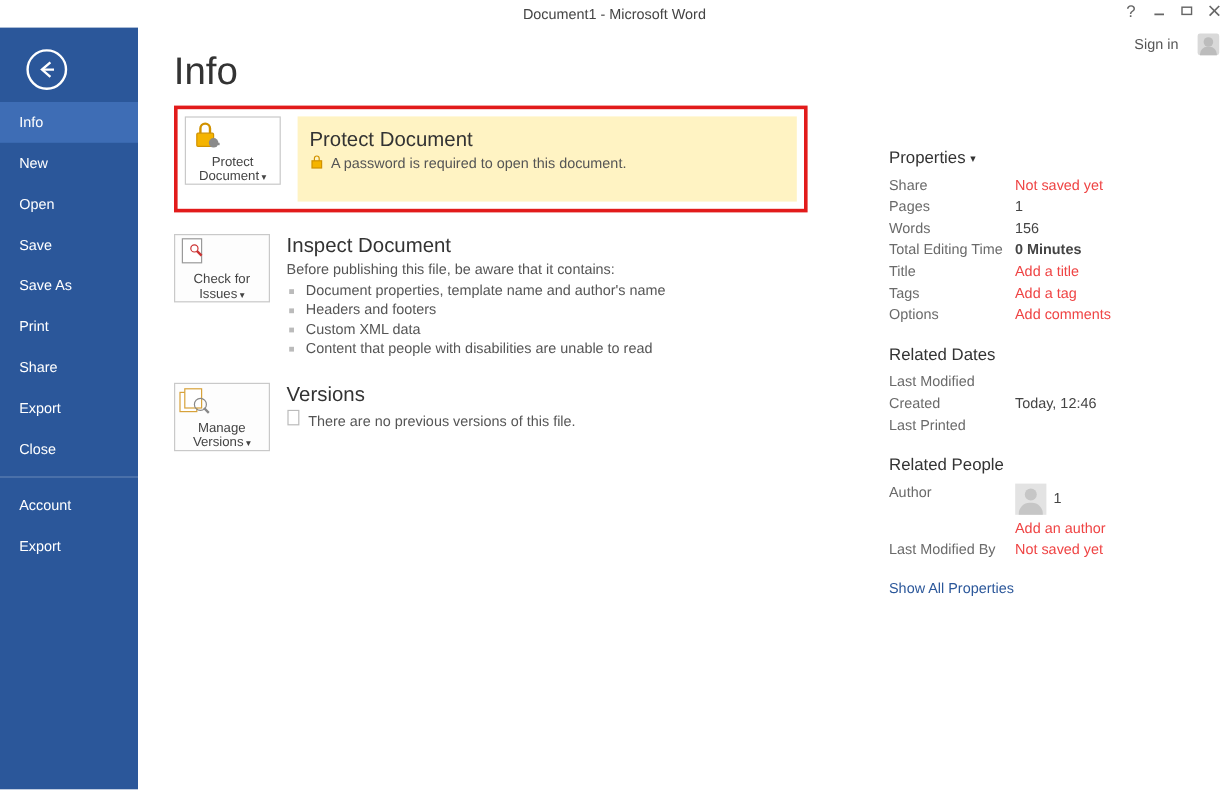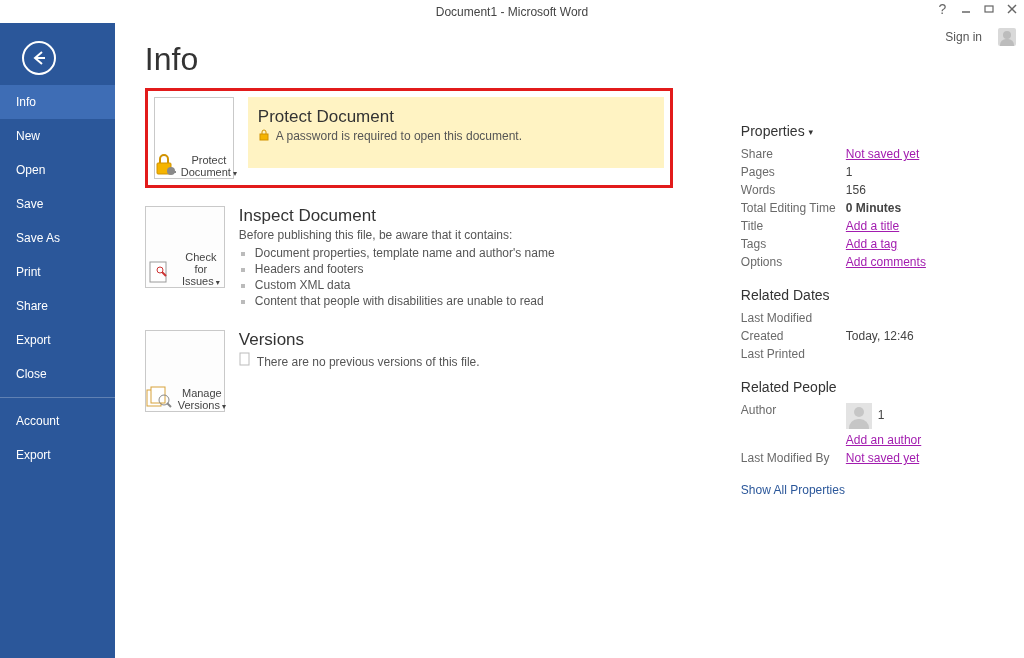--- a/index.html
+++ b/index.html
@@ -24,42 +24,42 @@
   .back-circle { width: 34px; height: 34px; border: 2px solid #fff; border-radius: 50%; margin: 18px 0 10px 22px; display:flex; align-items:center; justify-content:center; }
   .nav-item { padding: 10px 16px; font-size: 12px; cursor: pointer; }
   .nav-item.selected { background: #3e6db5; }
   .nav-sep { height: 1px; background: rgba(255,255,255,0.25); margin: 6px 0; }
 
   .main { flex: 1; padding: 18px 20px 0 30px; position: relative; color: #444; }
   .page-title { font-size: 32px; font-weight: 300; color: #333; margin-bottom: 10px; }
 
   .info-row { display: flex; align-items: flex-start; gap: 14px; margin-bottom: 20px; }
   .card-btn {
-    width: 80px; height: 82px; border: 1px solid #c9c9c9; background: #fdfdfd;
-    display: flex; flex-direction: row; align-items: flex-end; justify-content: center;
+    width: 80px; height: 57px; border: 1px solid #c9c9c9; background: #fdfdfd;
+    display: flex; flex-direction: column; align-items: flex-start; justify-content: center;
     font-size: 11px; color: #444; text-align: center; gap: 4px;
   }
   .card-btn .icon-area { width: 32px; height: 28px; display:flex; align-items:center; justify-content:center; }
   .section-heading { font-size: 17px; color: #333; margin-bottom: 2px; }
   .section-sub { font-size: 12px; color: #555; }
   .bullets { margin: 4px 0 0 16px; }
   .bullets li { font-size: 12px; color: #555; list-style: square; margin: 2px 0; }
   .bullets li::marker { color: #bbb; }
 
   .highlight-box { border: 3px solid #e21b1b; padding: 6px; display:flex; align-items:flex-start; gap:14px; background:#fff; }
   .highlight-fill { background: #fff3c3; flex:1; padding: 10px 10px 24px 10px; }
   .highlight-fill .section-sub { display:flex; align-items:flex-start; gap:6px; }
 
   .right-col { width: 286px; padding: 100px 0 0 0; font-size: 12px; color: #555; margin-left: 16px; }
   .prop-head { font-size: 14px; color: #333; margin-bottom: 6px; }
   .prop-head .dd { font-size: 9px; vertical-align: middle; }
   .prop-row { display: flex; padding: 2px 0; }
   .prop-row .k { width: 105px; color: #6a6a6a; }
   .prop-row .v { color: #444; }
-  .prop-row .placeholder { color: #a21caf; text-decoration: underline; }
+  .prop-row .placeholder { color: #ef4444; }
   .section-gap { margin-top: 16px; }
   .link { color: #2b579a; cursor: pointer; }
   .avatar-md { width: 26px; height: 26px; background:#e3e3e3; display:inline-block; position:relative; vertical-align:middle; margin-right:6px;}
   .avatar-md::before { content:""; position:absolute; top:4px; left:8px; width:10px; height:10px; background:#c6c6c6; border-radius:50%; }
   .avatar-md::after { content:""; position:absolute; bottom:0; left:3px; width:20px; height:10px; background:#c6c6c6; border-radius:9px 9px 0 0; }
 
   .caret { font-size: 8px; margin-left: 2px; }
 </style>
 </head>
 <body>

